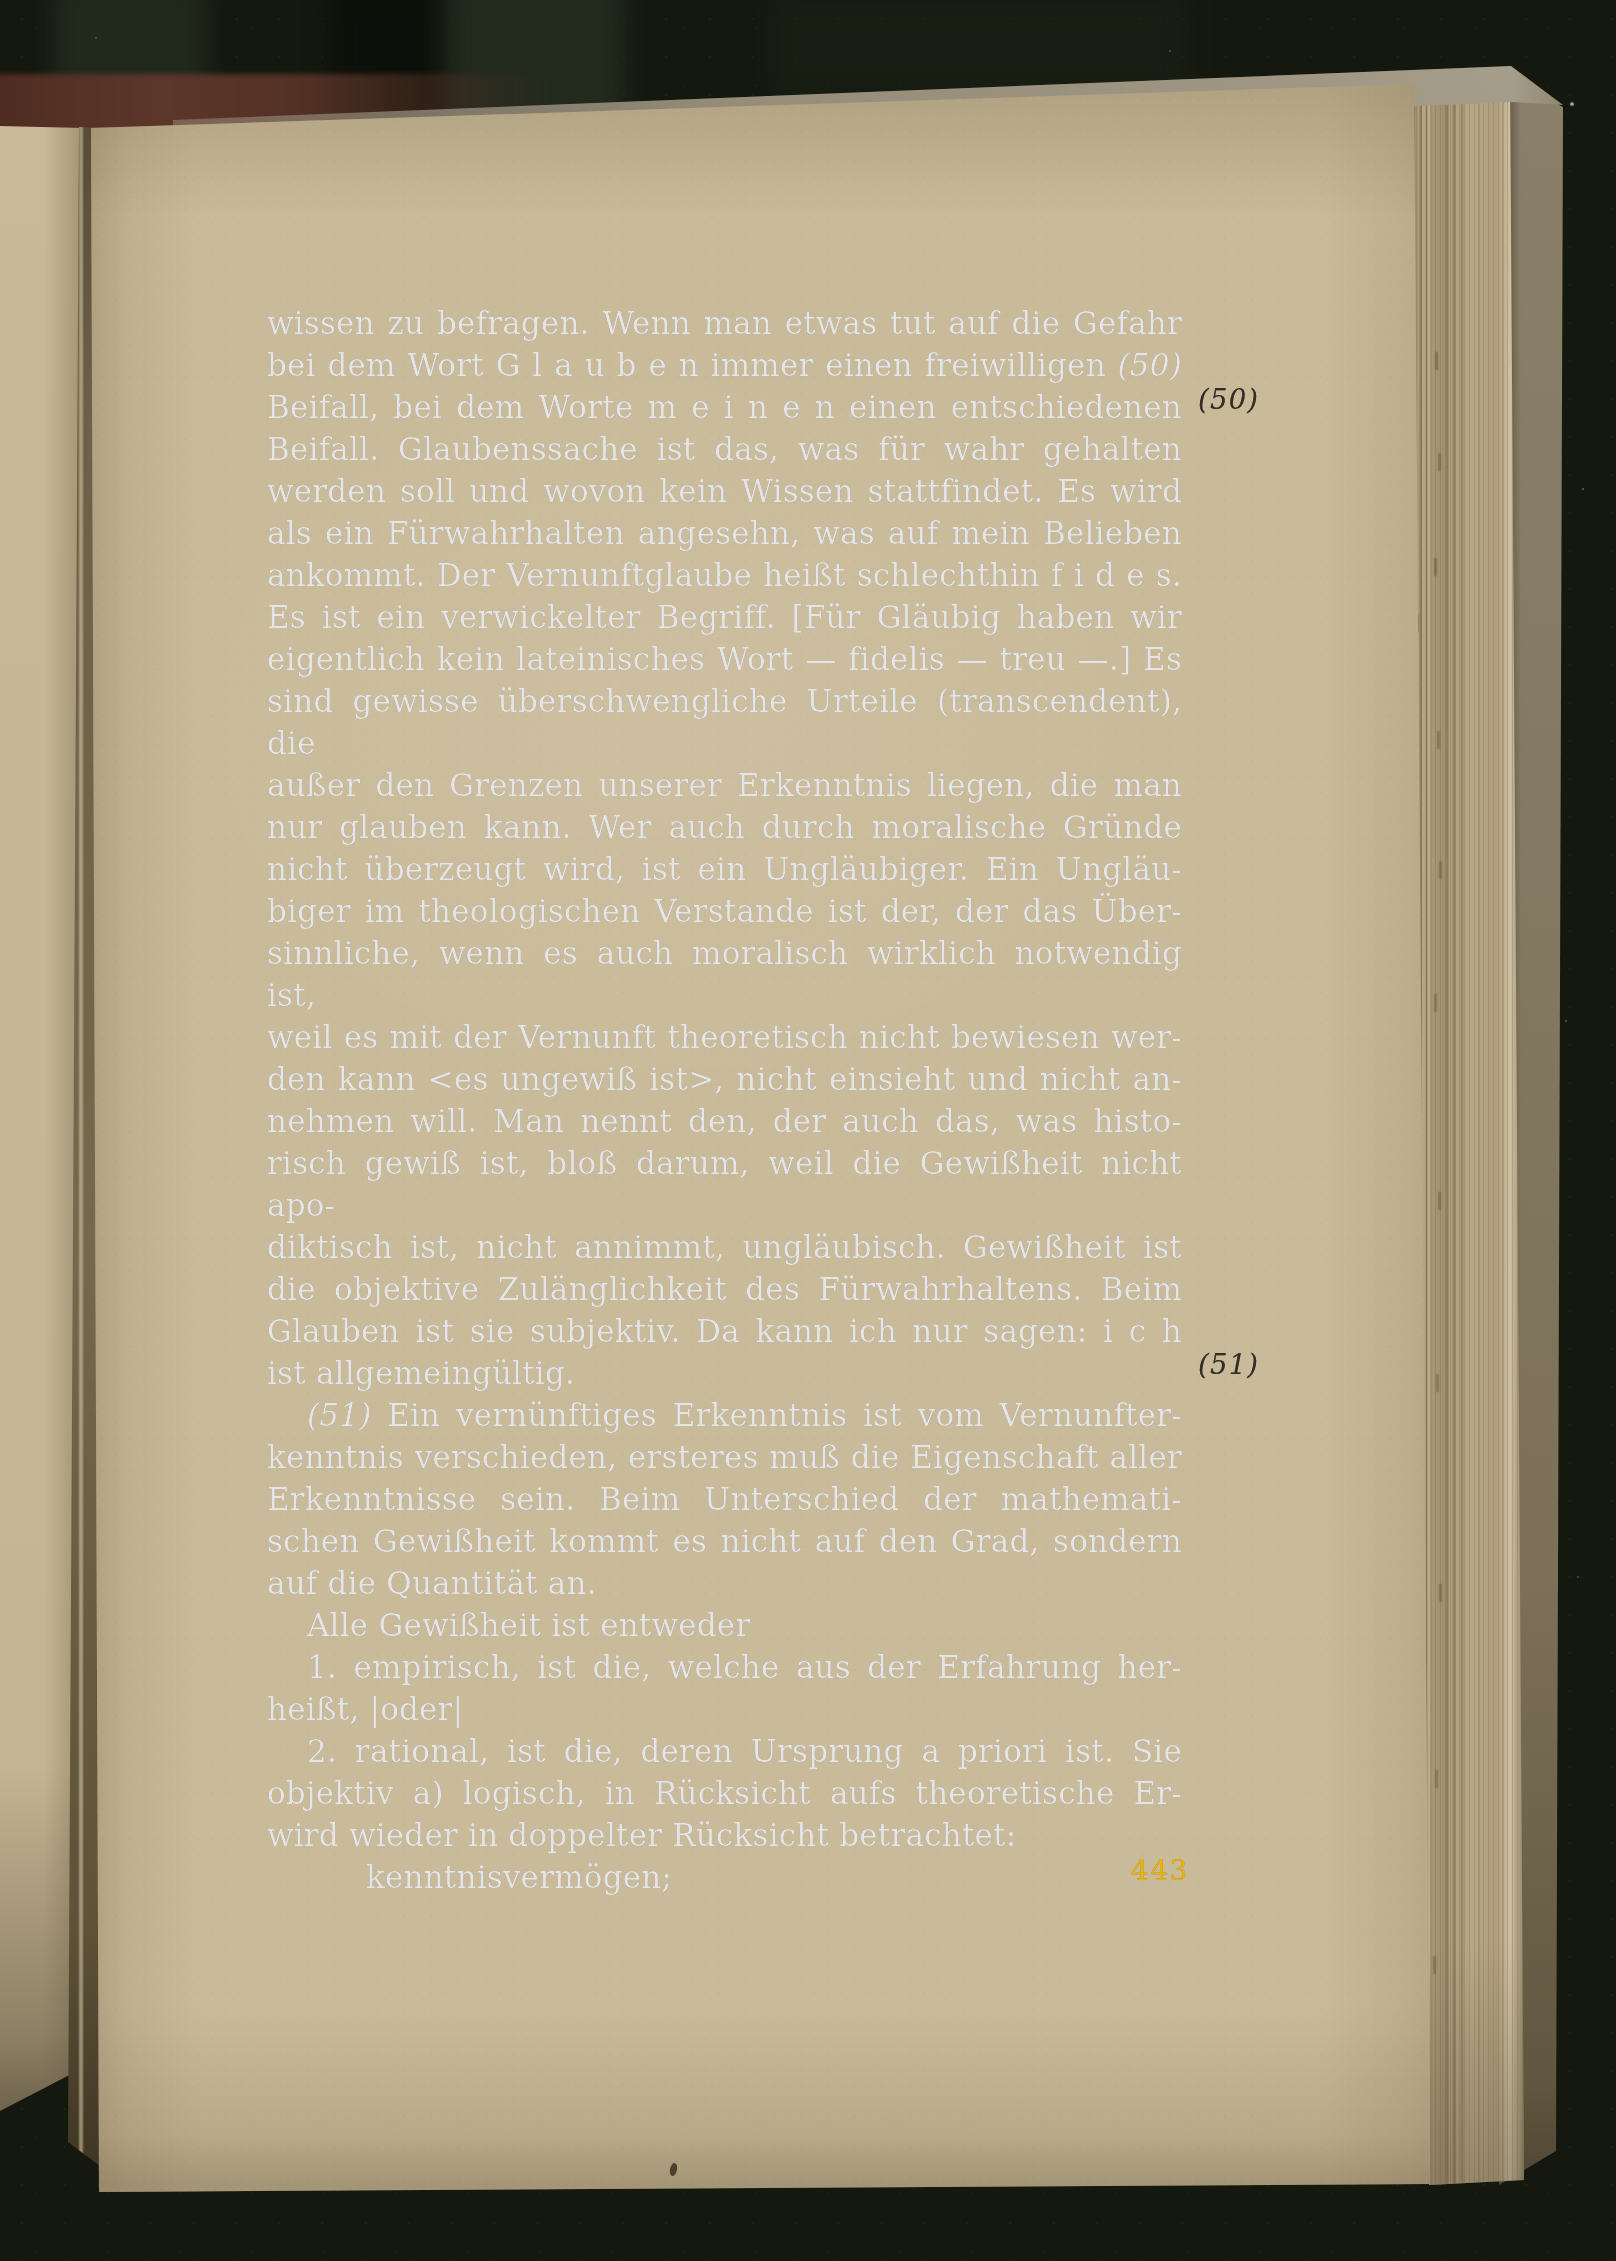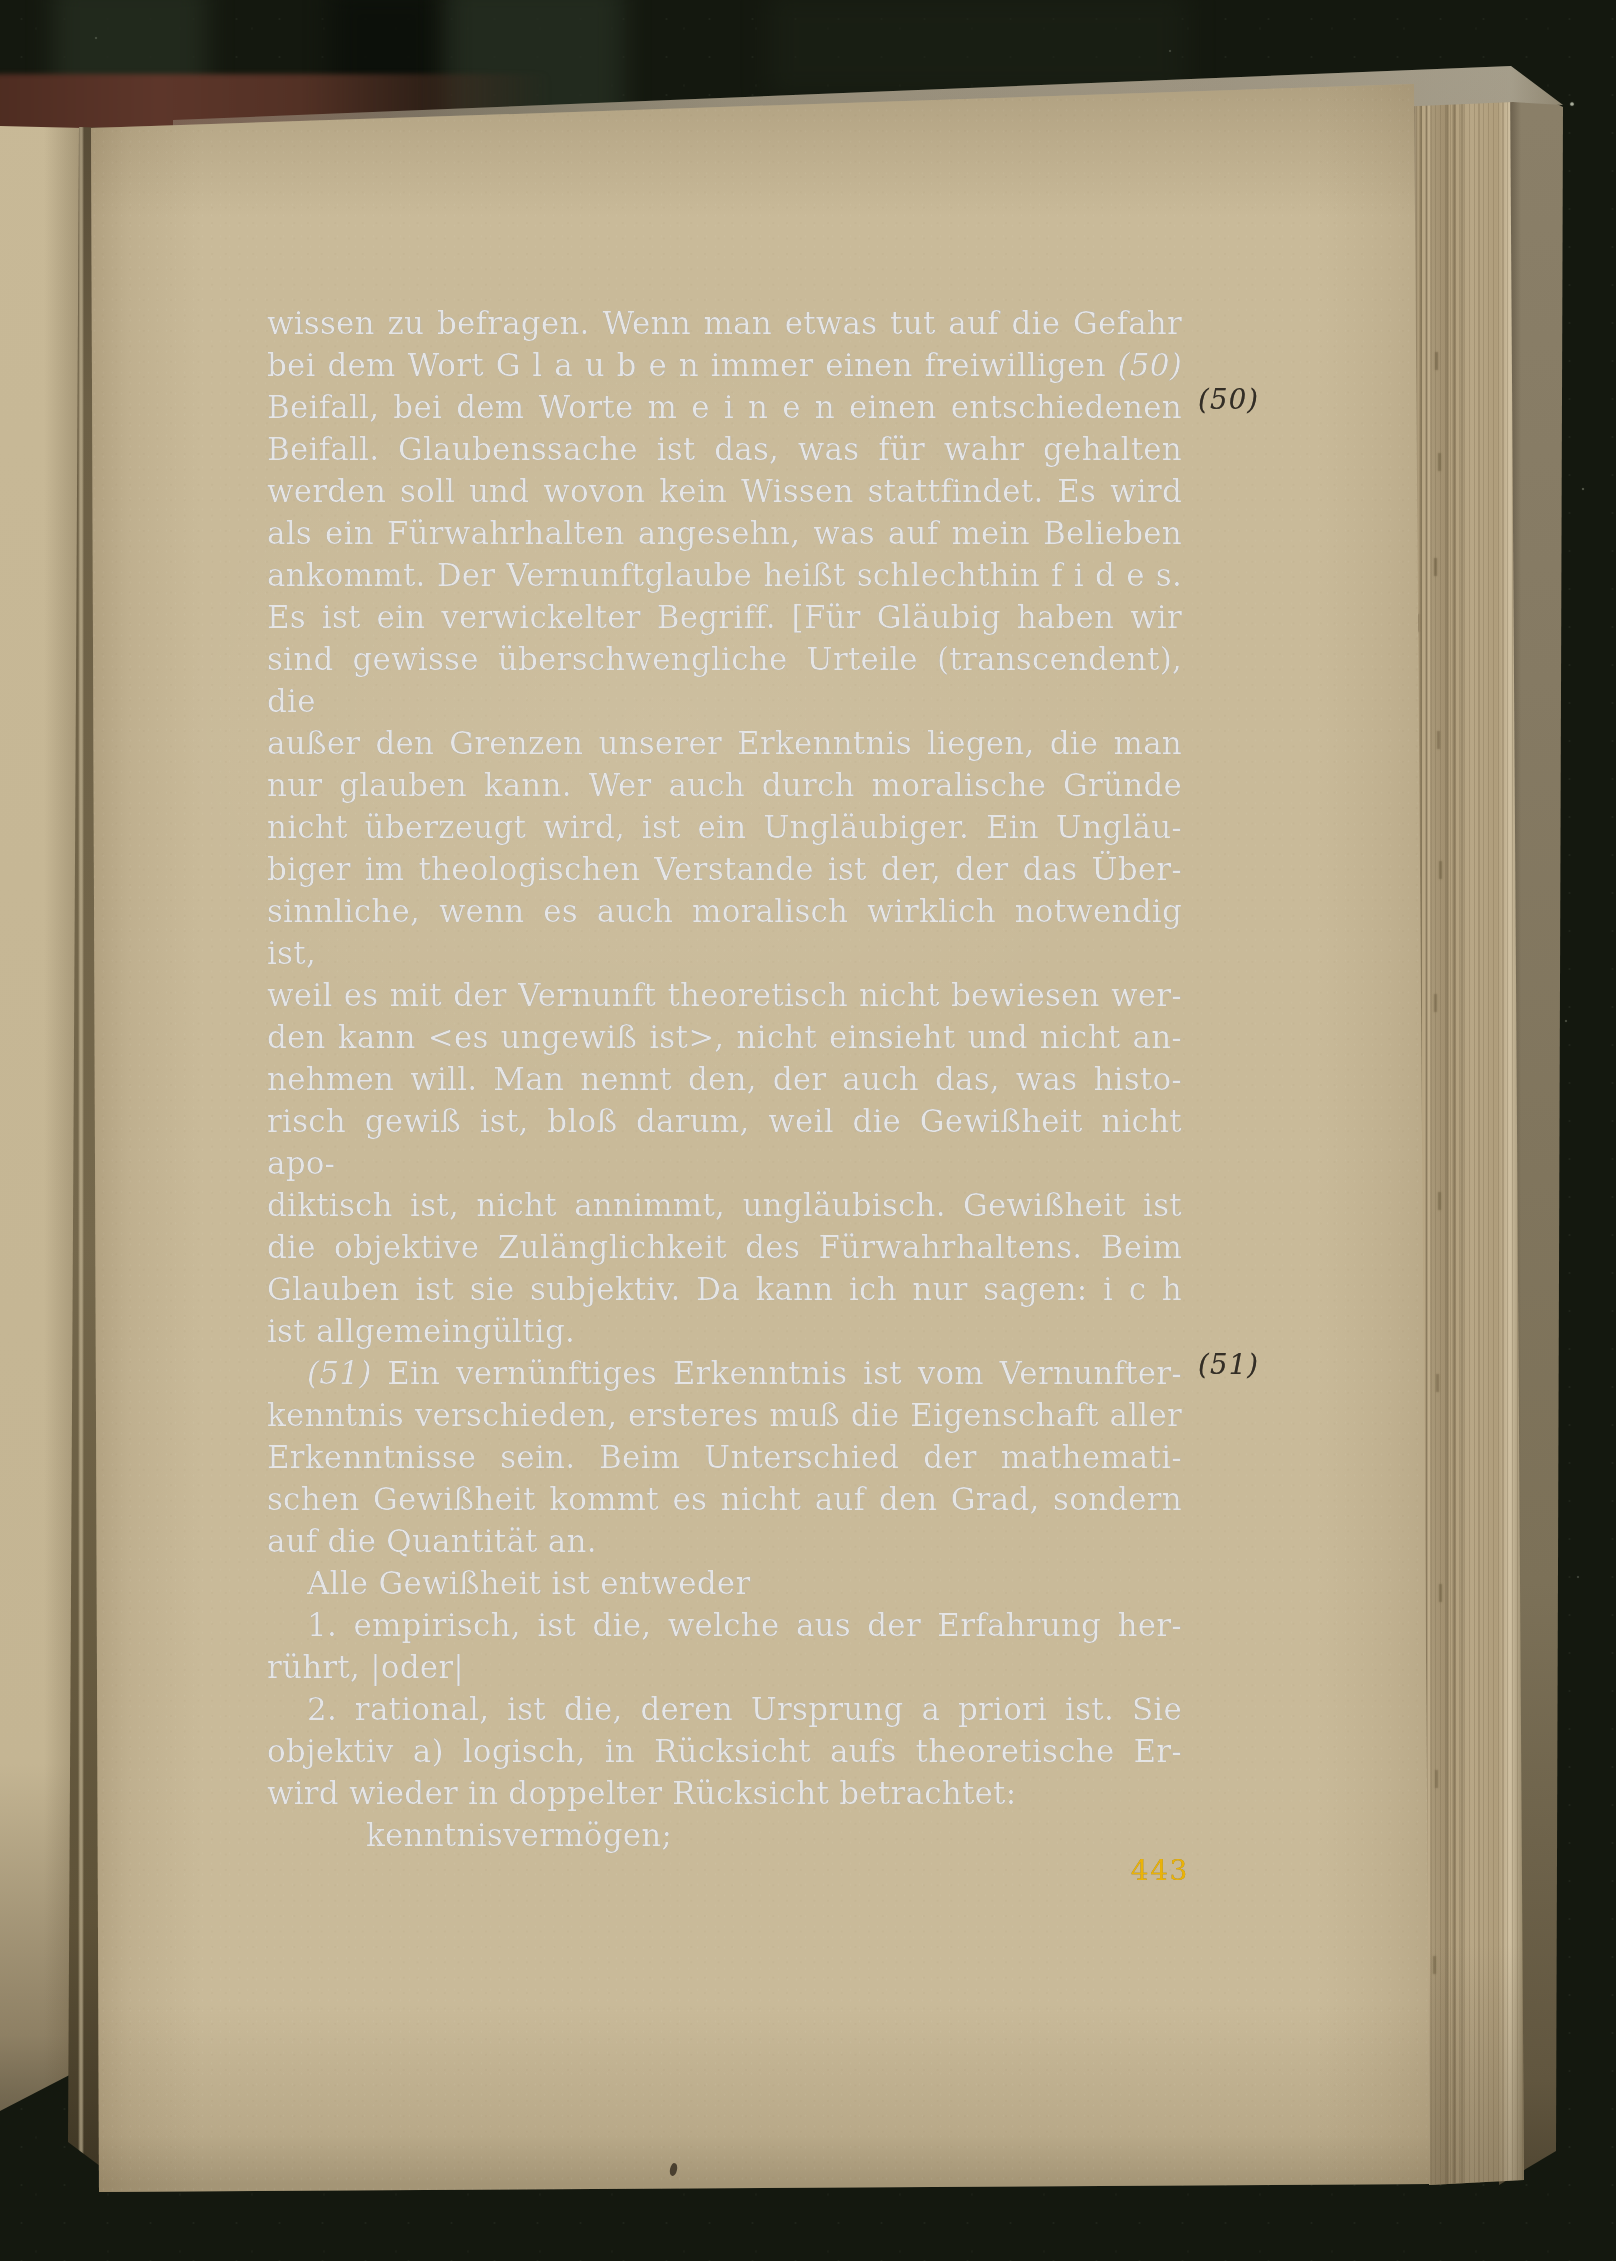--- a/index.html
+++ b/index.html
@@ -128,20 +128,21 @@
 
   <div class="text" id="text-block">
       <div class="line just"><span>wissen zu befragen. Wenn man etwas tut auf die Gefahr</span></div>
       <div class="line just"><span>bei dem Wort G l a u b e n immer einen freiwilligen </span><span class="it">(50)</span></div>
       <div class="line just"><span>Beifall, bei dem Worte m e i n e n einen entschiedenen</span></div>
       <div class="line just"><span>Beifall. Glaubenssache ist das, was für wahr gehalten</span></div>
       <div class="line just"><span>werden soll und wovon kein Wissen stattfindet. Es wird</span></div>
       <div class="line just"><span>als ein Fürwahrhalten angesehn, was auf mein Belieben</span></div>
       <div class="line just"><span>ankommt. Der Vernunftglaube heißt schlechthin f i d e s.</span></div>
       <div class="line just"><span>Es ist ein verwickelter Begriff. [Für Gläubig haben wir</span></div>
+      <div class="line just"><span>eigentlich kein lateinisches Wort — fidelis — treu —.] Es</span></div>
       <div class="line just"><span>sind gewisse überschwengliche Urteile (transcendent), die</span></div>
       <div class="line just"><span>außer den Grenzen unserer Erkenntnis liegen, die man</span></div>
       <div class="line just"><span>nur glauben kann. Wer auch durch moralische Gründe</span></div>
       <div class="line just"><span>nicht überzeugt wird, ist ein Ungläubiger. Ein Ungläu-</span></div>
       <div class="line just"><span>biger im theologischen Verstande ist der, der das Über-</span></div>
       <div class="line just"><span>sinnliche, wenn es auch moralisch wirklich notwendig ist,</span></div>
       <div class="line just"><span>weil es mit der Vernunft theoretisch nicht bewiesen wer-</span></div>
       <div class="line just"><span>den kann &lt;es ungewiß ist&gt;, nicht einsieht und nicht an-</span></div>
       <div class="line just"><span>nehmen will. Man nennt den, der auch das, was histo-</span></div>
       <div class="line just"><span>risch gewiß ist, bloß darum, weil die Gewißheit nicht apo-</span></div>
@@ -149,21 +150,21 @@
       <div class="line just"><span>die objektive Zulänglichkeit des Fürwahrhaltens. Beim</span></div>
       <div class="line just"><span>Glauben ist sie subjektiv. Da kann ich nur sagen: i c h</span></div>
       <div class="line"><span>ist allgemeingültig.</span></div>
       <div class="line just ind1"><span class="it">(51)</span><span> Ein vernünftiges Erkenntnis ist vom Vernunfter-</span></div>
       <div class="line just"><span>kenntnis verschieden, ersteres muß die Eigenschaft aller</span></div>
       <div class="line just"><span>Erkenntnisse sein. Beim Unterschied der mathemati-</span></div>
       <div class="line just"><span>schen Gewißheit kommt es nicht auf den Grad, sondern</span></div>
       <div class="line"><span>auf die Quantität an.</span></div>
       <div class="line ind1"><span>Alle Gewißheit ist entweder</span></div>
       <div class="line just ind1"><span>1. empirisch, ist die, welche aus der Erfahrung her-</span></div>
-      <div class="line"><span>rührt, |oder|</span></div>
+      <div class="line"><span>heißt, |oder|</span></div>
       <div class="line just ind1"><span>2. rational, ist die, deren Ursprung a priori ist. Sie</span></div>
       <div class="line just"><span>objektiv a) logisch, in Rücksicht aufs theoretische Er-</span></div>
       <div class="line"><span>wird wieder in doppelter Rücksicht betrachtet:</span></div>
       <div class="line ind2"><span>kenntnisvermögen;</span></div>
     </div>
 
   <div class="margin-note n50">(50)</div>
   <div class="margin-note n51">(51)</div>
 
   <div class="pagenum">443</div>

